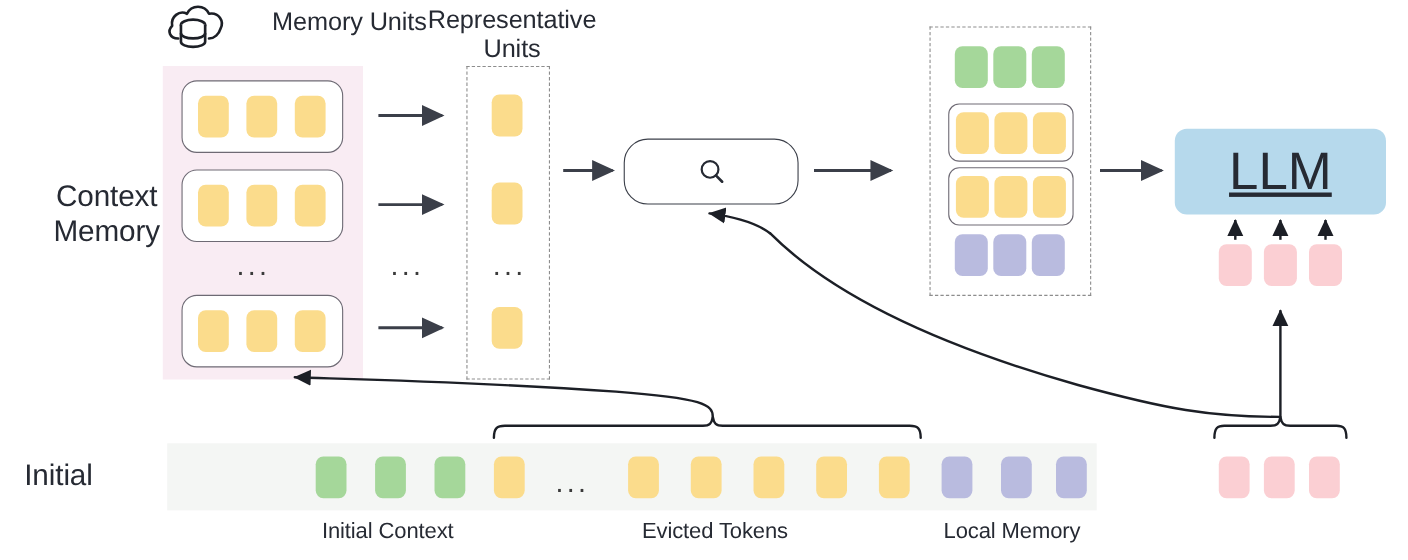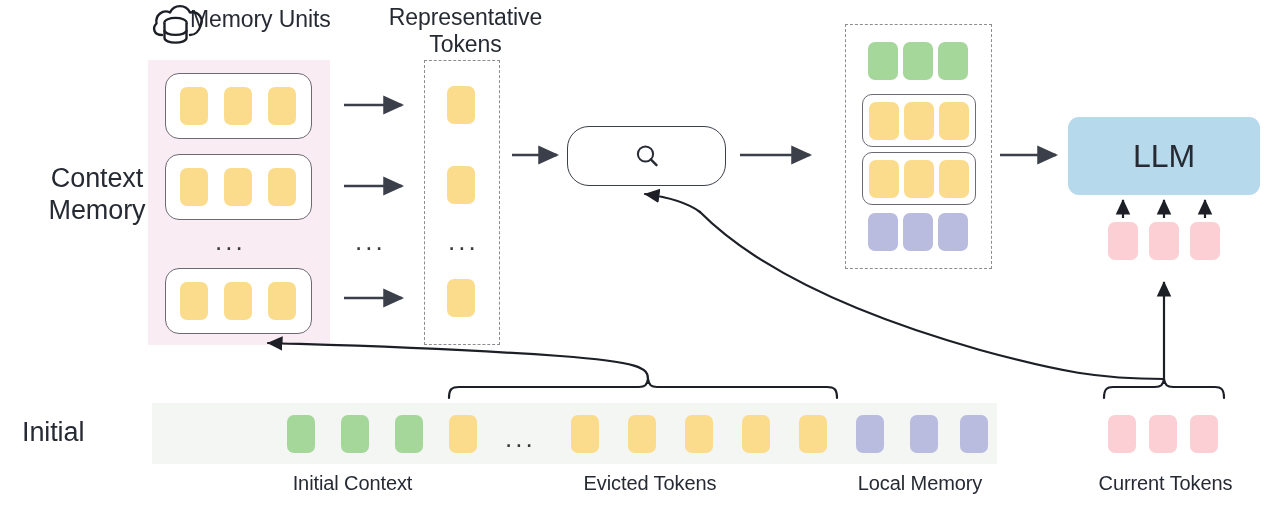--- a/index.html
+++ b/index.html
@@ -25,21 +25,21 @@
     position: absolute;
     color: #262a33;
     line-height: 1.18;
     white-space: pre-line;
     letter-spacing: -0.1px;
   }
   .lbl-side { font-size: 27px; }
   .lbl-head { font-size: 23px; text-align: center; }
   .lbl-cap  { font-size: 20px; text-align: center; }
   .lbl-small{ font-size: 20px; }
-  .lbl-llm  { font-size: 32px; }
+  .lbl-llm  { font-size: 48px; text-decoration: underline; }
   .lbl-lookup { font-size: 27px; }
 
   
   .chip {
     position: absolute;
     border-radius: 7px;
   }
   .chip.green  { background: #a5d79a; }
   .chip.yellow { background: #fbdc8c; }
   .chip.purple { background: #b9bbdf; }
@@ -101,24 +101,24 @@
     left: 0; top: 0;
     width: 1280px; height: 509px;
     pointer-events: none;
   }
 </style>
 </head>
 <body>
 
 <div id="canvas">
 
-  <div class="label lbl-head" style="left:190px; top:6px; width:210px; text-align:left;">Memory Units</div>
+  <div class="label lbl-head" style="left:178px; top:6px; width:210px; text-align:right;">Memory Units</div>
 
   <div class="label lbl-head" style="left:378px; top:4px; width:175px;">Representative
-Tokens</div>
+Units</div>
 
 
   <div class="label lbl-side" style="left:22px; top:163px; width:150px; text-align:center;">Context
 Memory</div>
 
   <div class="label lbl-side" style="left:22px; top:417px; width:150px; text-align:left;">Initial</div>
 
   <div class="abs" style="left:150px; top:2px; width:56px; height:46px;">
     <svg width="56" height="46" viewBox="0 0 56 46">
       <path d="M12 33 C4 33 2 26 6.5 21.5 C5 13 13 7 20 10.5 C24 2 36 2 40 10.5 C49 9 54 17 50.5 24 C49 29 45 33 40 33" fill="none" stroke="#1c1f26" stroke-width="2.4" stroke-linecap="round" stroke-linejoin="round"></path>
@@ -217,21 +217,20 @@
   <div class="chip purple" style="left:910px; top:415px; width:28px; height:38px;"></div>
   <div class="chip purple" style="left:960px; top:415px; width:28px; height:38px;"></div>
 
   <div class="chip pink" style="left:1108px; top:415px; width:28px; height:38px;"></div>
   <div class="chip pink" style="left:1149px; top:415px; width:28px; height:38px;"></div>
   <div class="chip pink" style="left:1190px; top:415px; width:28px; height:38px;"></div>
 
   <div class="label lbl-cap" style="left:245px; top:472px; width:215px;">Initial Context</div>
   <div class="label lbl-cap" style="left:545px; top:472px; width:210px;">Evicted Tokens</div>
   <div class="label lbl-cap" style="left:820px; top:472px; width:200px;">Local Memory</div>
-  <div class="label lbl-cap" style="left:1068px; top:472px; width:195px;">Current Tokens</div>
 
   <svg class="overlay">
     <defs>
       <marker id="ah" markerWidth="9" markerHeight="9" refX="7.2" refY="4.5" orient="auto">
         <path d="M0,0.8 L8,4.5 L0,8.2 Z" fill="#3b3f49"></path>
       </marker>
       <marker id="ahs" markerWidth="8" markerHeight="8" refX="6.6" refY="4" orient="auto">
         <path d="M0,0.7 L7,4 L0,7.3 Z" fill="#1c1f26"></path>
       </marker>
     </defs>

